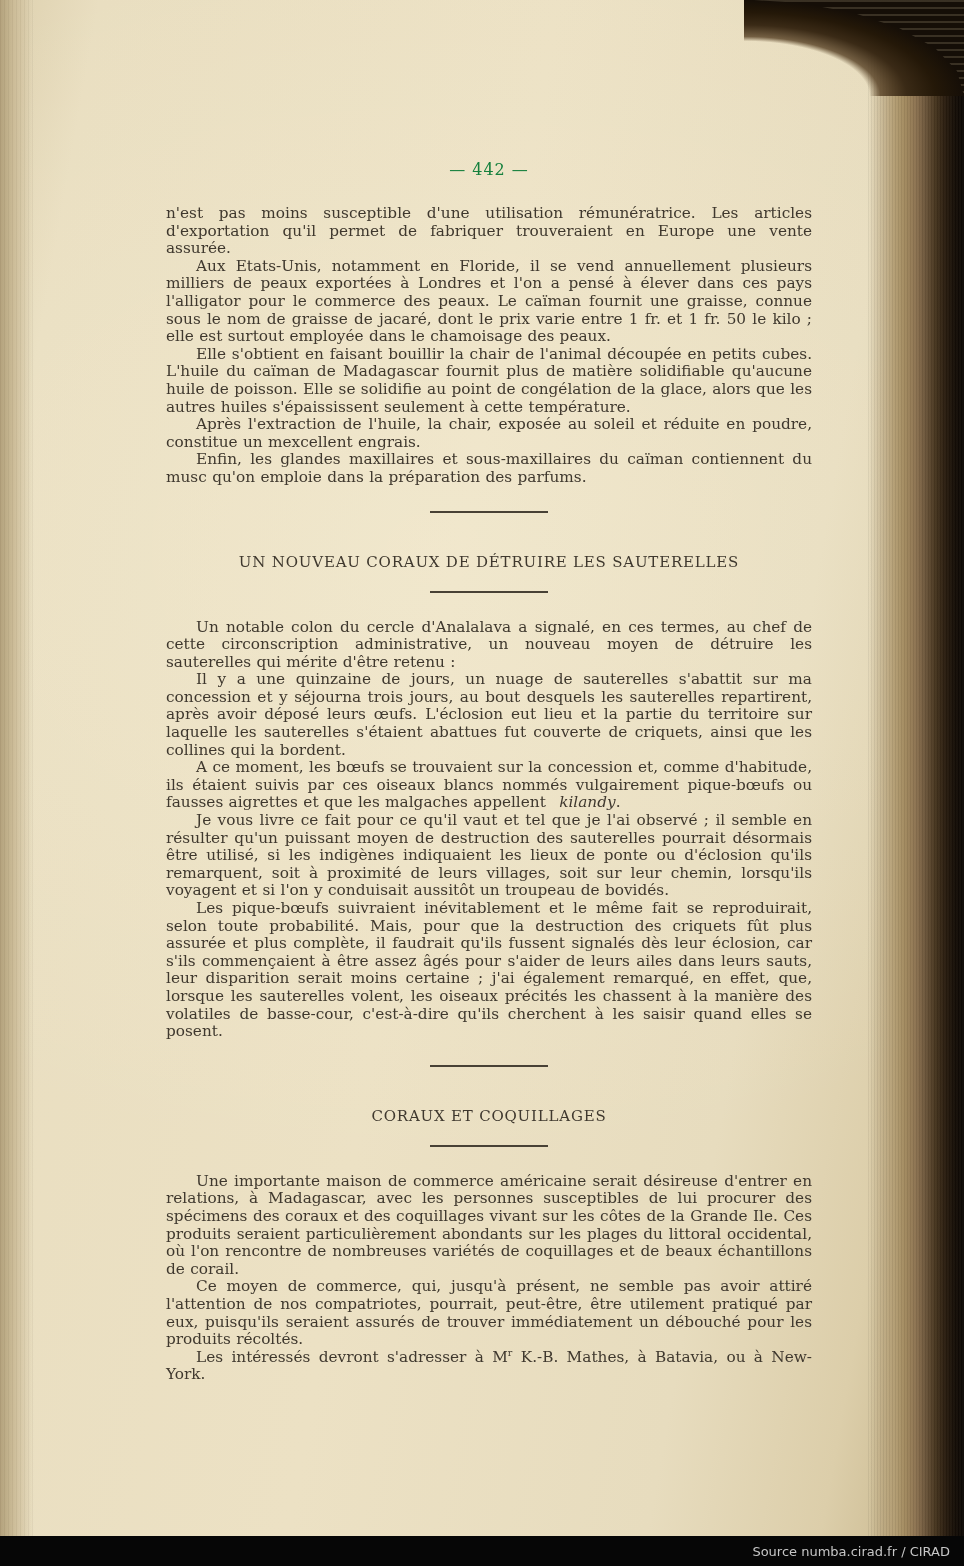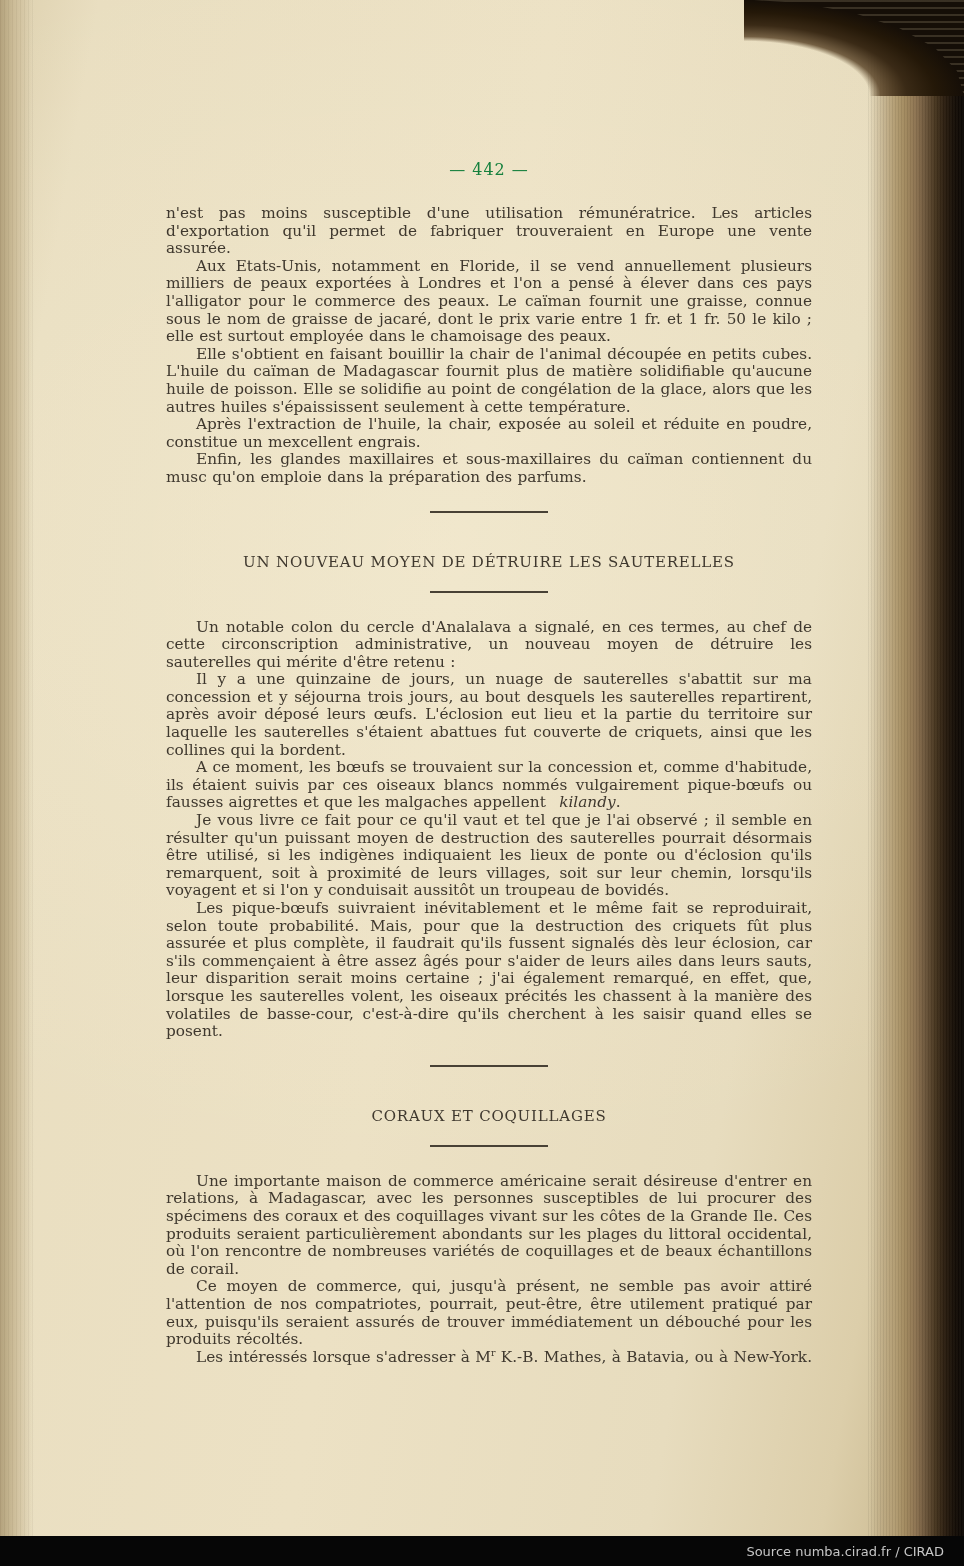--- a/index.html
+++ b/index.html
@@ -108,21 +108,21 @@
     letter-spacing: 0.8px;
     color: #3f382e;
   }
   .section .body-text { margin-top: 26px; }
 
   
   .footer-bar {
     position: absolute; left: 0; right: 0; bottom: 0; height: 30px;
     background: #060606;
     display: flex; align-items: center; justify-content: flex-end;
-    padding-right: 20px; box-sizing: border-box;
+    padding-right: 14px; box-sizing: border-box;
   }
   .footer-text {
     color: #c6c6c6;
     font-family: "DejaVu Sans", "Liberation Sans", sans-serif;
     font-size: 13px;
   }
 </style>
 </head>
 <body>
 
@@ -145,40 +145,40 @@
           <p class="para"><span>Aux Etats-Unis, notamment en Floride, il se vend annuellement plusieurs milliers de peaux exportées à Londres et l'on a pensé à élever dans ces pays l'alligator pour le commerce des peaux. Le caïman fournit une graisse, connue sous le nom de graisse de jacaré, dont le prix varie entre 1 fr. et 1 fr. 50 le kilo ; elle est surtout employée dans le chamoisage des peaux.</span></p>
           <p class="para"><span>Elle s'obtient en faisant bouillir la chair de l'animal découpée en petits cubes. L'huile du caïman de Madagascar fournit plus de matière solidifiable qu'aucune huile de poisson. Elle se solidifie au point de congélation de la glace, alors que les autres huiles s'épaississent seulement à cette température.</span></p>
           <p class="para"><span>Après l'extraction de l'huile, la chair, exposée au soleil et réduite en poudre, constitue un mexcellent engrais.</span></p>
           <p class="para"><span>Enfin, les glandes maxillaires et sous-maxillaires du caïman contiennent du musc qu'on emploie dans la préparation des parfums.</span></p>
         </div>
     </section>
 
     <div class="rule"></div>
 
     <section class="section">
-      <h2 class="section-title">UN NOUVEAU MOYEN DE DÉTRUIRE LES SAUTERELLES</h2>
+      <h2 class="section-title">UN NOUVEAU CORAUX DE DÉTRUIRE LES SAUTERELLES</h2>
       <div class="rule after-title"></div>
       <div class="body-text">
           <p class="para"><span>Un notable colon du cercle d'Analalava a signalé, en ces termes, au chef de cette circonscription administrative, un nouveau moyen de détruire les sauterelles qui mérite d'être retenu :</span></p>
           <p class="para"><span>Il y a une quinzaine de jours, un nuage de sauterelles s'abattit sur ma concession et y séjourna trois jours, au bout desquels les sauterelles repartirent, après avoir déposé leurs œufs. L'éclosion eut lieu et la partie du territoire sur laquelle les sauterelles s'étaient abattues fut couverte de criquets, ainsi que les collines qui la bordent.</span></p>
           <p class="para"><span>A ce moment, les bœufs se trouvaient sur la concession et, comme d'habitude, ils étaient suivis par ces oiseaux blancs nommés vulgairement pique-bœufs ou fausses aigrettes et que les malgaches appellent </span><span class="italic">kilandy</span><span>.</span></p>
           <p class="para"><span>Je vous livre ce fait pour ce qu'il vaut et tel que je l'ai observé ; il semble en résulter qu'un puissant moyen de destruction des sauterelles pourrait désormais être utilisé, si les indigènes indiquaient les lieux de ponte ou d'éclosion qu'ils remarquent, soit à proximité de leurs villages, soit sur leur chemin, lorsqu'ils voyagent et si l'on y conduisait aussitôt un troupeau de bovidés.</span></p>
           <p class="para"><span>Les pique-bœufs suivraient inévitablement et le même fait se reproduirait, selon toute probabilité. Mais, pour que la destruction des criquets fût plus assurée et plus complète, il faudrait qu'ils fussent signalés dès leur éclosion, car s'ils commençaient à être assez âgés pour s'aider de leurs ailes dans leurs sauts, leur disparition serait moins certaine ; j'ai également remarqué, en effet, que, lorsque les sauterelles volent, les oiseaux précités les chassent à la manière des volatiles de basse-cour, c'est-à-dire qu'ils cherchent à les saisir quand elles se posent.</span></p>
         </div>
     </section>
 
     <div class="rule"></div>
 
     <section class="section">
       <h2 class="section-title">CORAUX ET COQUILLAGES</h2>
       <div class="rule after-title"></div>
       <div class="body-text">
           <p class="para"><span>Une importante maison de commerce américaine serait désireuse d'entrer en relations, à Madagascar, avec les personnes susceptibles de lui procurer des spécimens des coraux et des coquillages vivant sur les côtes de la Grande Ile. Ces produits seraient particulièrement abondants sur les plages du littoral occidental, où l'on rencontre de nombreuses variétés de coquillages et de beaux échantillons de corail.</span></p>
           <p class="para"><span>Ce moyen de commerce, qui, jusqu'à présent, ne semble pas avoir attiré l'attention de nos compatriotes, pourrait, peut-être, être utilement pratiqué par eux, puisqu'ils seraient assurés de trouver immédiatement un débouché pour les produits récoltés.</span></p>
-          <p class="para"><span>Les intéressés lorsque s'adresser à M</span><sup>r</sup><span> K.-B. Mathes, à Batavia, ou à New-York.</span></p>
+          <p class="para"><span>Les intéressés devront s'adresser à M</span><sup>r</sup><span> K.-B. Mathes, à Batavia, ou à New-York.</span></p>
         </div>
     </section>
 
   </main>
 
   <div class="footer-bar">
     <span class="footer-text">Source numba.cirad.fr / CIRAD</span>
   </div>
 
 </div>

